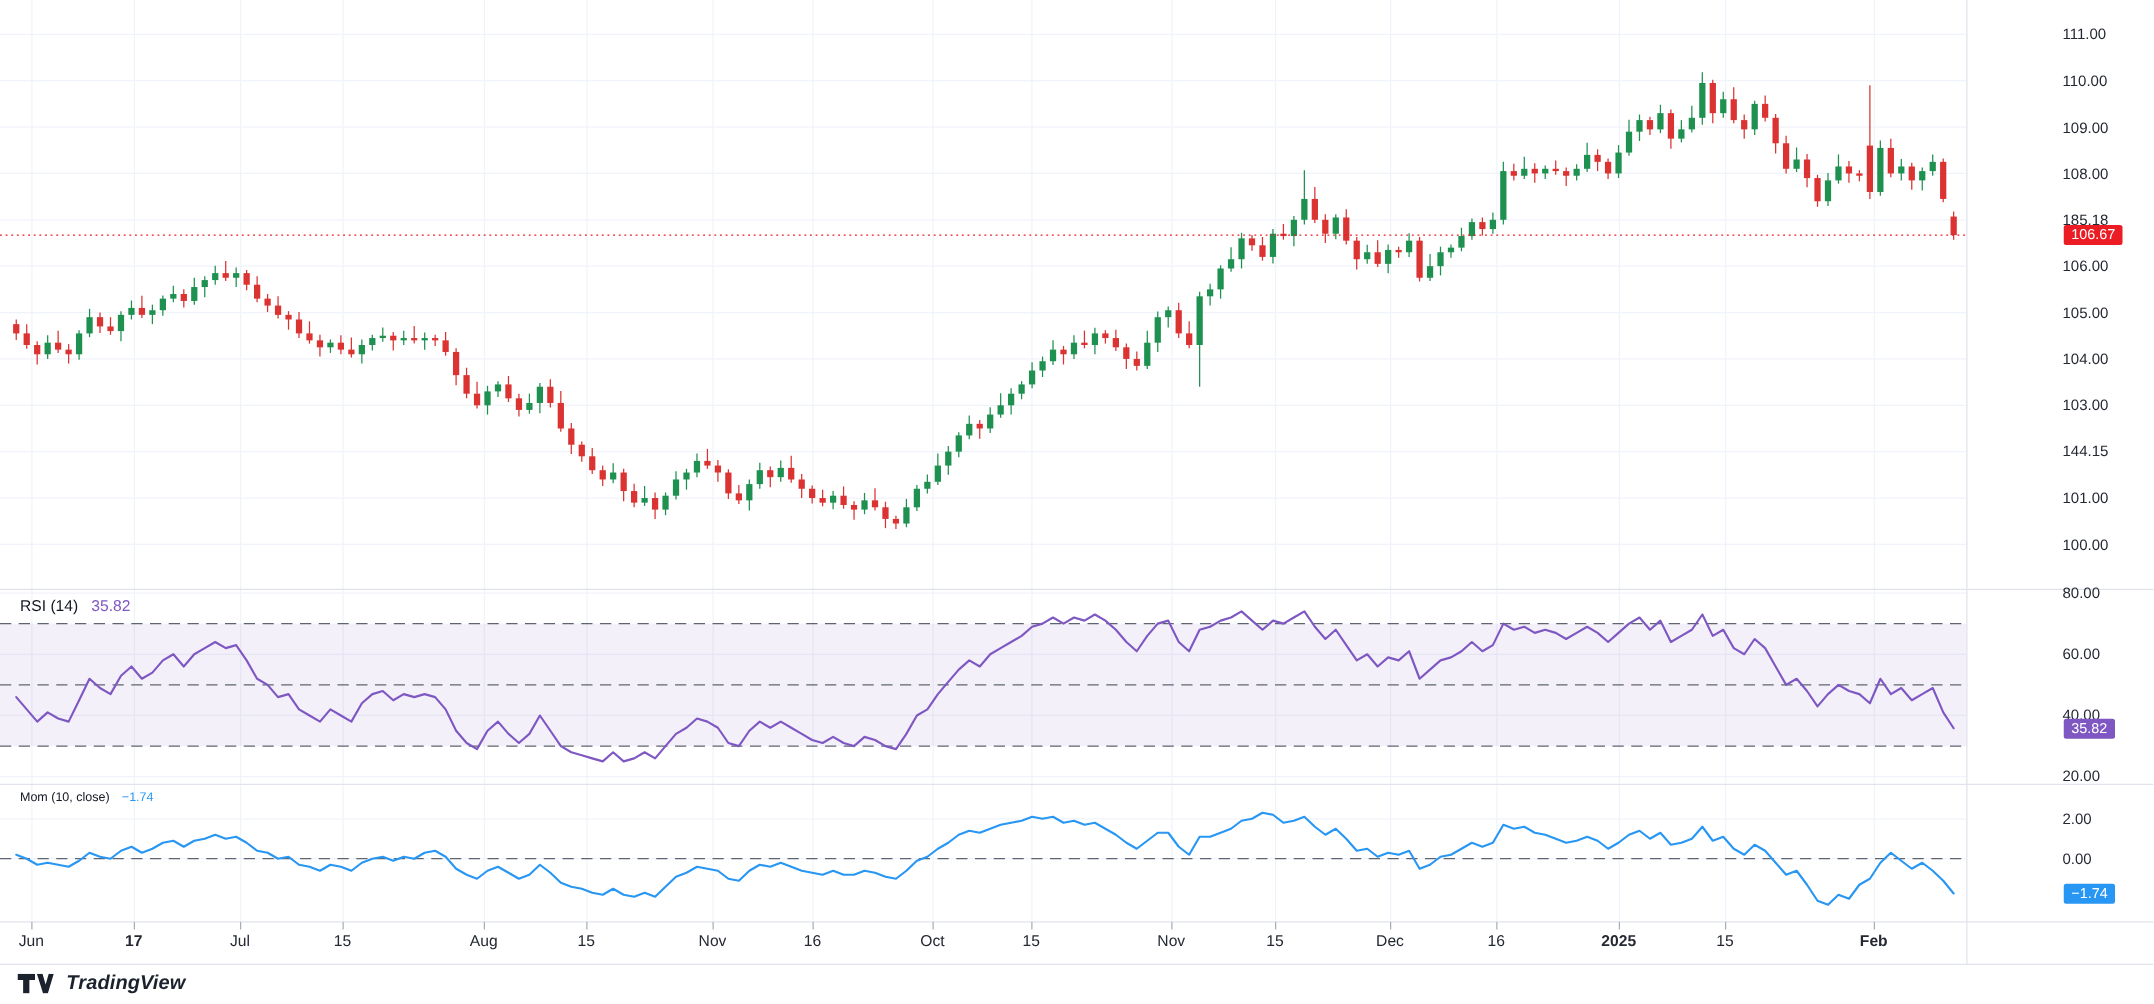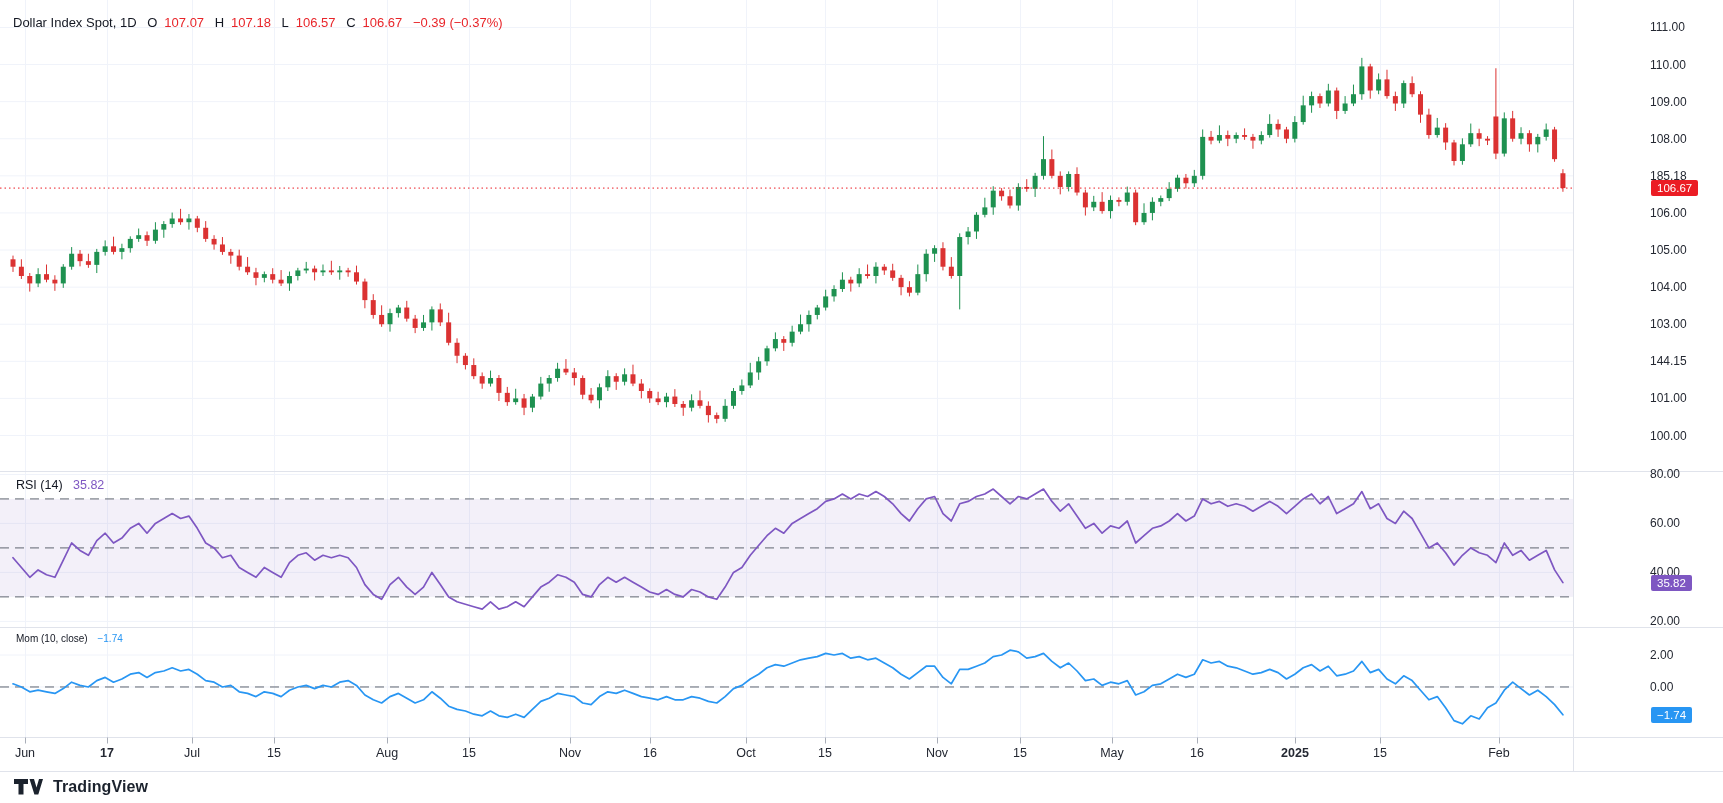--- a/index.html
+++ b/index.html
@@ -18,21 +18,21 @@
   .axis-label{position:absolute;left:1650px;width:56px;font-size:12px;
               color:#242832;line-height:14px;z-index:3;}
   .time-label{position:absolute;top:746px;transform:translateX(-50%);font-size:12.5px;
               color:#242832;white-space:nowrap;z-index:3;}
   .time-label.bold{font-weight:700;}
   .badge{position:absolute;left:1651px;padding:1px 6px;font-size:11.5px;line-height:14px;
          color:#ffffff;border-radius:2px;z-index:6;}
   #price-badge{top:180px;background:#eb1c24;}
   #rsi-badge{top:575px;background:#7e57c2;}
   #mom-badge{top:707px;background:#2896f3;}
-  #footer-bar{position:absolute;left:0;top:772px;width:1445px;height:31px;background:#ffffff;z-index:4;}
+  #footer-bar{position:absolute;left:0;top:772px;width:1445px;height:31px;background:#ffffff;z-index:4;font-style:italic;}
   #brand{position:absolute;left:14px;top:6px;display:flex;align-items:center;gap:9px;}
   #brand-text{font-size:16px;font-weight:600;color:#1b222d;letter-spacing:.1px;}
 </style>
 </head>
 <body>
 
 <div id="app">
   <svg id="chart-svg" width="1723" height="803">
       <line x1="25.5" y1="0" x2="25.5" y2="737.5" stroke="#f0f3fa" stroke-width="1"></line>
       <line x1="107.5" y1="0" x2="107.5" y2="737.5" stroke="#f0f3fa" stroke-width="1"></line>
@@ -466,28 +466,20 @@
       <line x1="825.5" y1="737.5" x2="825.5" y2="743.5" stroke="#a9aeb8" stroke-width="1"></line>
       <line x1="937.5" y1="737.5" x2="937.5" y2="743.5" stroke="#a9aeb8" stroke-width="1"></line>
       <line x1="1020.5" y1="737.5" x2="1020.5" y2="743.5" stroke="#a9aeb8" stroke-width="1"></line>
       <line x1="1112.5" y1="737.5" x2="1112.5" y2="743.5" stroke="#a9aeb8" stroke-width="1"></line>
       <line x1="1197.5" y1="737.5" x2="1197.5" y2="743.5" stroke="#a9aeb8" stroke-width="1"></line>
       <line x1="1295.5" y1="737.5" x2="1295.5" y2="743.5" stroke="#a9aeb8" stroke-width="1"></line>
       <line x1="1380.5" y1="737.5" x2="1380.5" y2="743.5" stroke="#a9aeb8" stroke-width="1"></line>
       <line x1="1499.5" y1="737.5" x2="1499.5" y2="743.5" stroke="#a9aeb8" stroke-width="1"></line>
     </svg>
 
-  <div id="legend-main" class="legend">
-    <span>Dollar Index Spot, 1D</span>
-    <span class="ohlc-lbl">O</span><span class="val-red">107.07</span>
-    <span class="ohlc-lbl">H</span><span class="val-red">107.18</span>
-    <span class="ohlc-lbl">L</span><span class="val-red">106.57</span>
-    <span class="ohlc-lbl">C</span><span class="val-red">106.67</span>
-    <span class="val-red">−0.39 (−0.37%)</span>
-  </div>
 
   <div id="legend-rsi" class="legend">
     <span>RSI (14)</span>
     <span class="val-purple">35.82</span>
   </div>
 
   <div id="legend-mom" class="legend">
     <span>Mom (10, close)</span>
     <span class="val-blue">−1.74</span>
   </div>
@@ -518,25 +510,25 @@
       <div class="time-label" style="left: 192px;">Jul</div>
       <div class="time-label" style="left: 274px;">15</div>
       <div class="time-label" style="left: 387px;">Aug</div>
       <div class="time-label" style="left: 469px;">15</div>
       <div class="time-label" style="left: 570px;">Nov</div>
       <div class="time-label" style="left: 650px;">16</div>
       <div class="time-label" style="left: 746px;">Oct</div>
       <div class="time-label" style="left: 825px;">15</div>
       <div class="time-label" style="left: 937px;">Nov</div>
       <div class="time-label" style="left: 1020px;">15</div>
-      <div class="time-label" style="left: 1112px;">May</div>
+      <div class="time-label" style="left: 1112px;">Dec</div>
       <div class="time-label" style="left: 1197px;">16</div>
       <div class="time-label bold" style="left: 1295px;">2025</div>
       <div class="time-label" style="left: 1380px;">15</div>
-      <div class="time-label" style="left: 1499px;">Feb</div>
+      <div class="time-label" style="left: 1499px; font-weight: bold;">Feb</div>
     </div>
 
   <div id="price-badge" class="badge">106.67</div>
   <div id="rsi-badge" class="badge">35.82</div>
   <div id="mom-badge" class="badge">−1.74</div>
 
   <div id="footer-bar">
     <div id="brand">
       <svg width="30" height="16" viewBox="0 0 30 16">
         <path d="M0,0 H14 V5 H9.5 V15.5 H4.5 V5 H0 Z" fill="#1b222d"></path>

